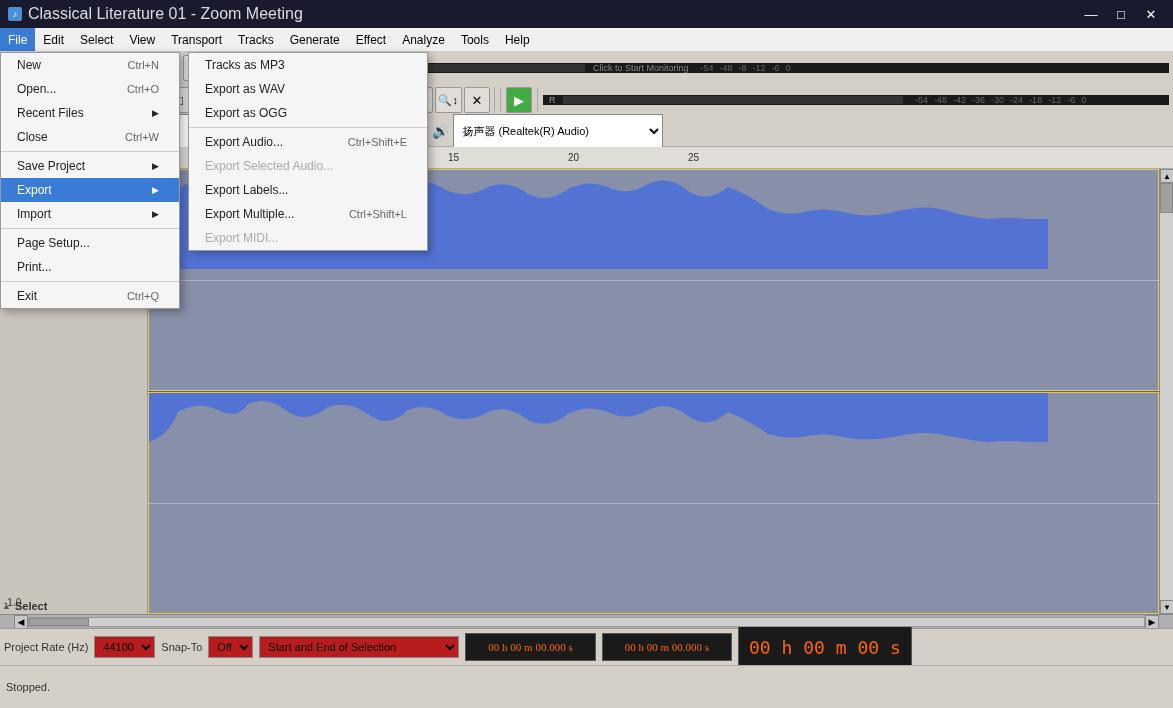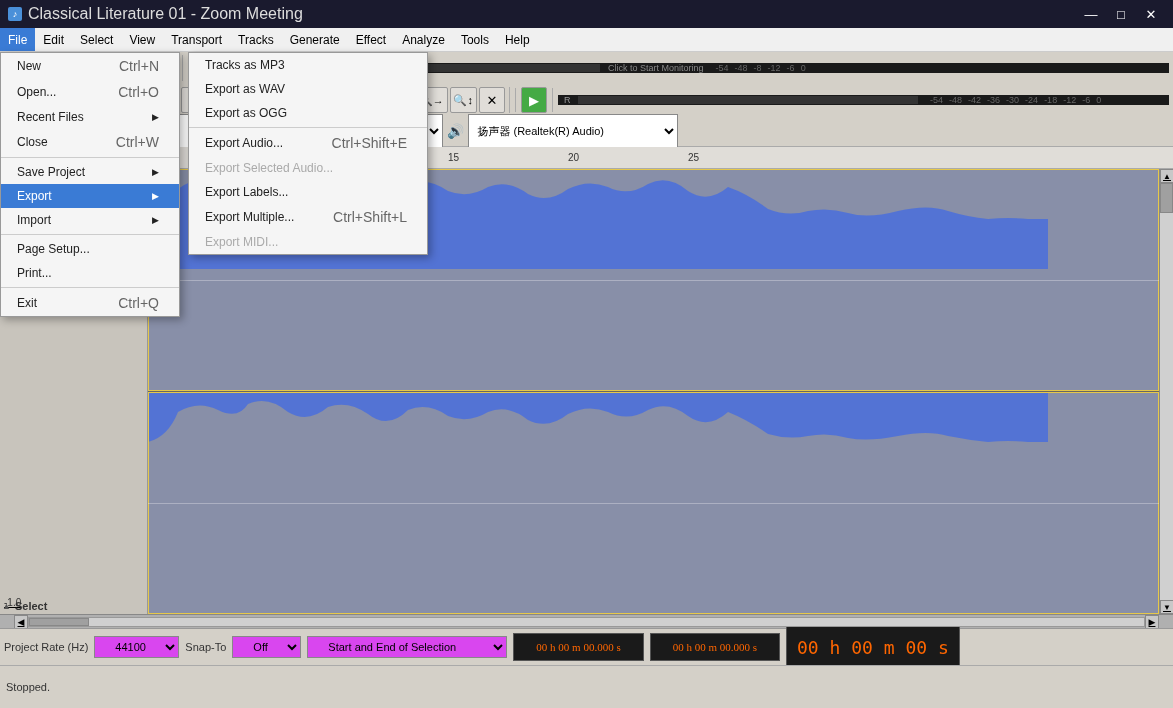--- a/index.html
+++ b/index.html
@@ -207,22 +207,22 @@
       gap: 6px;
     }
     .status-label {
       font-size: 11px;
       color: #333;
     }
     .status-select {
       height: 22px;
       font-size: 11px;
       border: 1px solid #888;
-      background: #d946ef;
-      padding: 0 16px;
+      background: #b91c1c;
+      padding: 0 4px;
     }
     .status-time-display {
       background: #1a1a1a;
       color: #ff6600;
       font-family: Liberation Serif, serif;
       font-size: 13px;
       padding: 2px 22px;
       height: 28px;
       display: flex;
       align-items: center;
@@ -260,21 +260,21 @@
       color: #aaa;
       cursor: default;
     }
     .dropdown-separator {
       height: 1px;
       background: #ccc;
       margin: 2px 0;
     }
     .dropdown-shortcut {
       color: #666;
-      font-size: 14px;
+      font-size: 11px;
     }
 
     
     .has-submenu::after {
       content: '▶';
       font-size: 9px;
       margin-left: 4px;
     }
 
     
@@ -348,21 +348,20 @@
       display: flex;
       flex-direction: row;
       flex: 1;
       overflow: hidden;
     }
     .tracks-main {
       display: flex;
       flex-direction: column;
       flex: 1;
       overflow: hidden;
-      text-decoration: underline;
     }
     .tools-section {
       display: flex;
       align-items: center;
       padding: 0 4px;
       gap: 2px;
       border-right: 1px solid #aaa;
     }
     .meters-section {
       flex: 1;
@@ -387,21 +386,20 @@
       border-bottom: 1px solid #aaa;
       display: flex;
       flex-direction: column;
     }
     .tb-row {
       display: flex;
       align-items: center;
       height: 32px;
       padding: 0 4px;
       gap: 2px;
-      margin-left: 15px;
     }
     .tb-sep {
       width: 1px;
       height: 24px;
       background: #aaa;
       margin: 0 3px;
     }
 
     .tb-btn {
       min-width: 26px;

